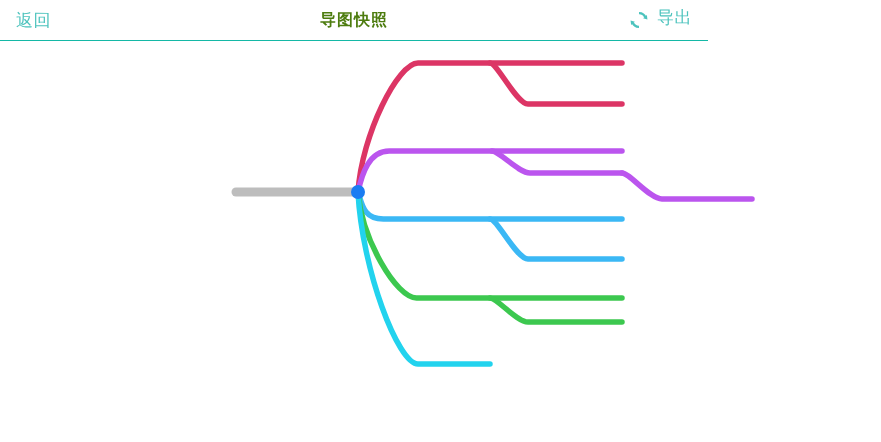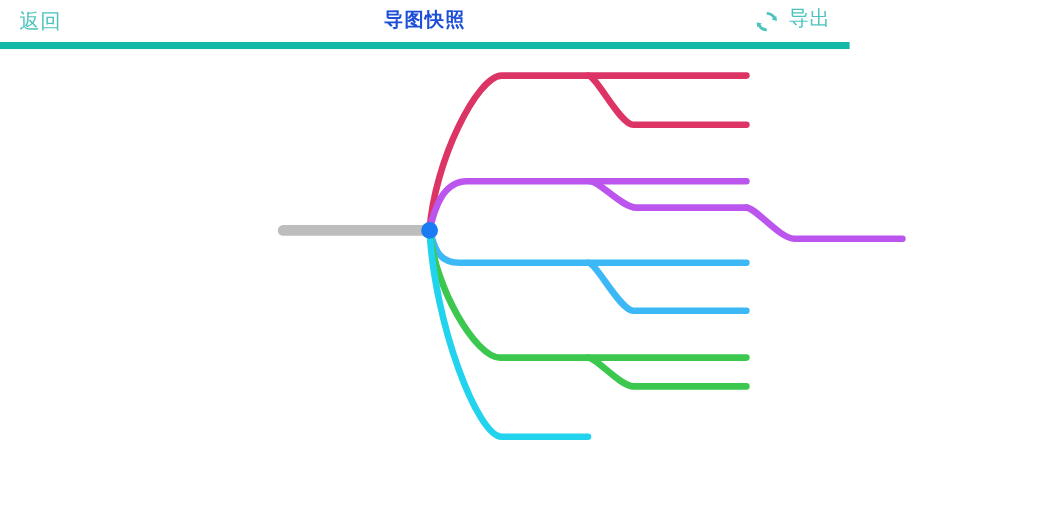--- a/index.html
+++ b/index.html
@@ -17,21 +17,21 @@
     height: 442px;
     background: #ffffff;
   }
   
   #header {
     position: absolute;
     left: 0; top: 0;
     width: 708px;
     height: 41px;
     background: #ffffff;
-    border-bottom: 6px solid #14b8a6;
+    border-bottom: 1px solid #14b8a6;
     display: flex;
     align-items: center;
     justify-content: space-between;
     padding: 0 16px;
   }
   .hdr-side {
     display: flex;
     align-items: center;
     min-width: 96px;
   }
@@ -43,21 +43,21 @@
     cursor: pointer;
     user-select: none;
     line-height: 1;
   }
   #header-title {
     position: absolute;
     left: 0; right: 0;
     text-align: center;
     font-size: 16px;
     font-weight: bold;
-    color: #1d4ed8;
+    color: #4d7c0f;
     letter-spacing: 1px;
     pointer-events: none;
   }
   .export-btn {
     display: flex;
     align-items: flex-start;
     gap: 7px;
     cursor: pointer;
     user-select: none;
     z-index: 2;

